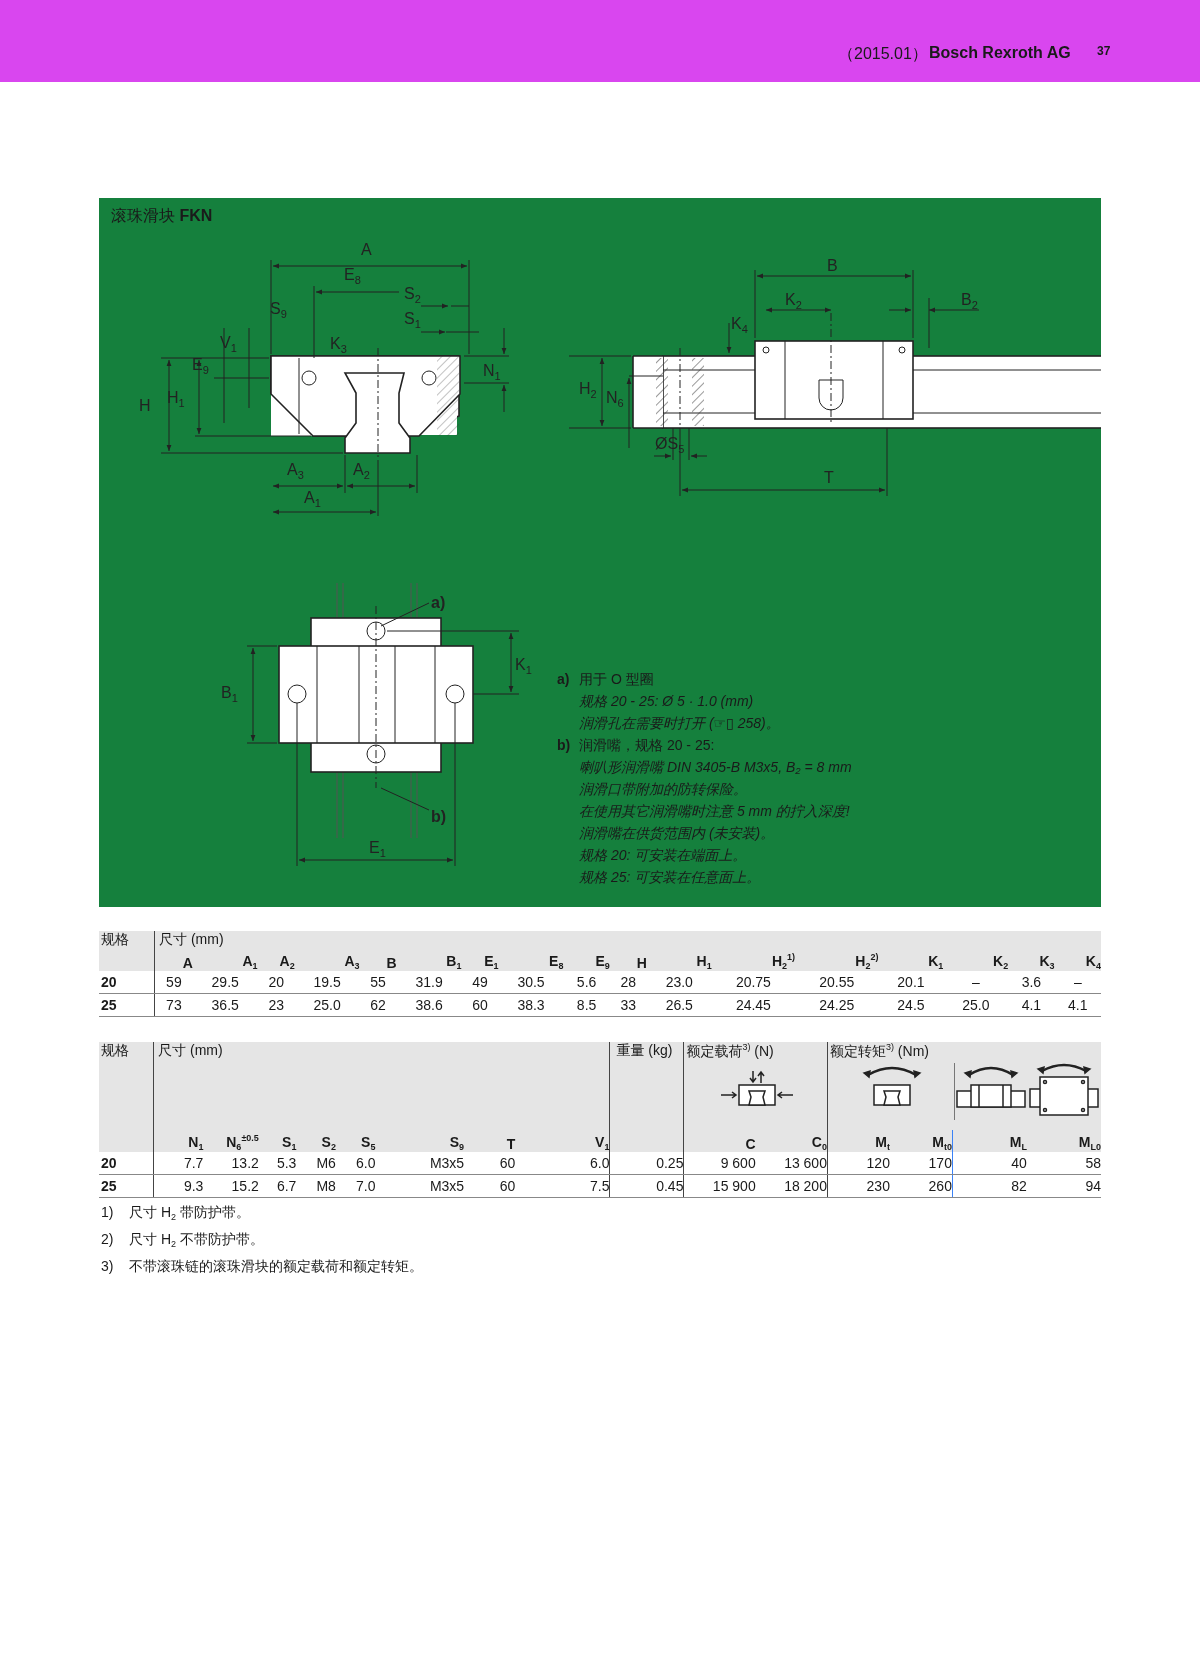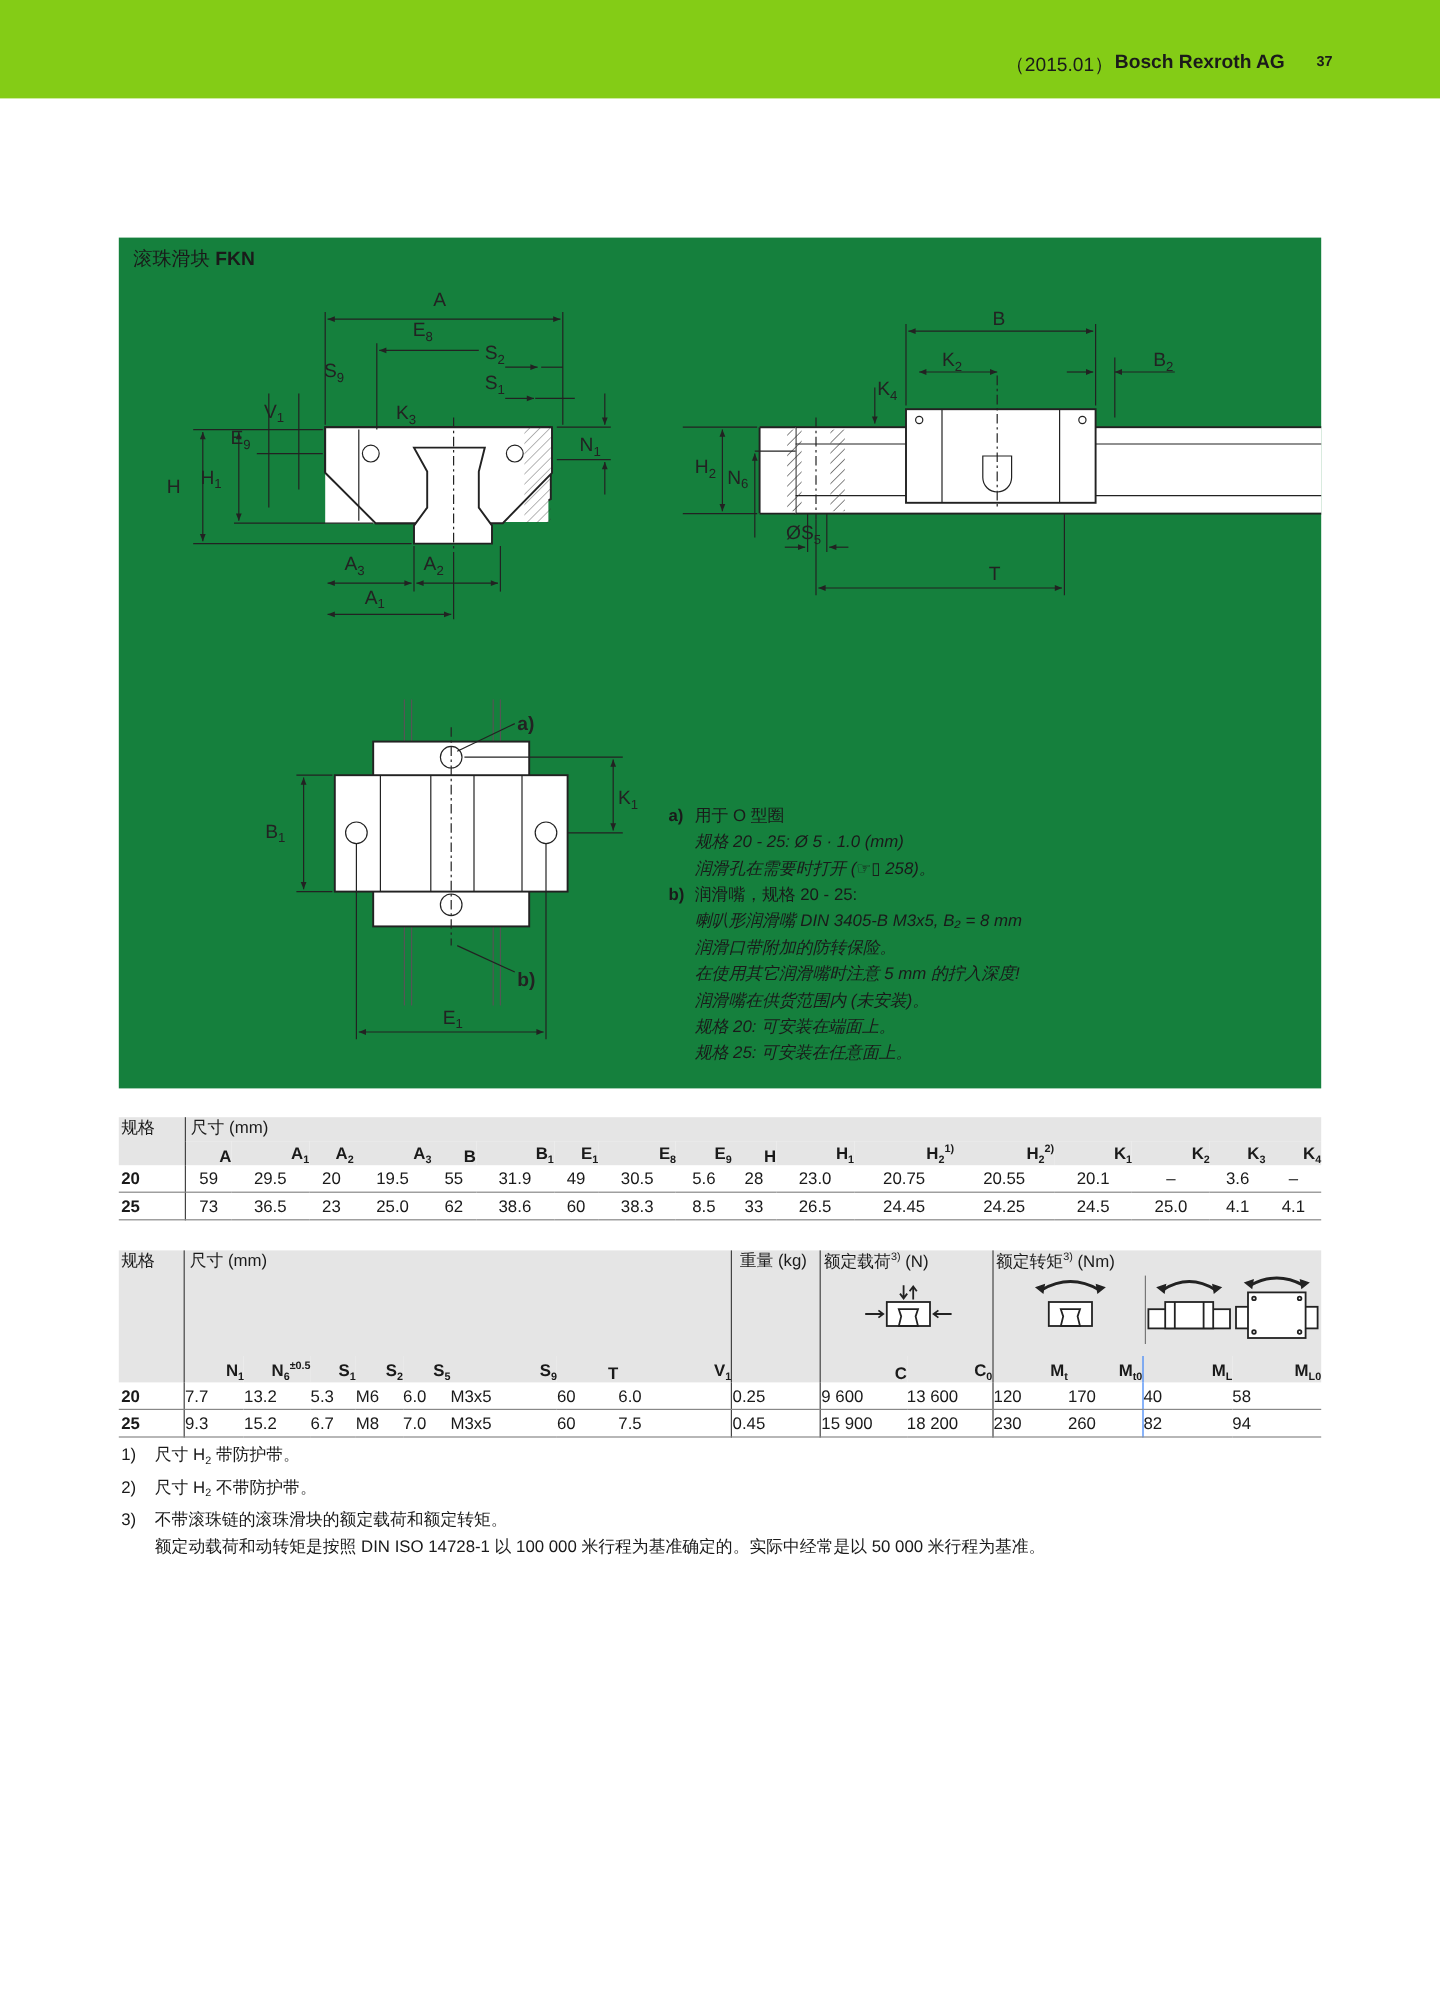--- a/index.html
+++ b/index.html
@@ -1,17 +1,17 @@
 <!DOCTYPE html>
 <html><head>
 <meta charset="utf-8">
 <style>
   html, body { margin:0; padding:0; }
   body { width:1200px; height:1658px; background:#ffffff; position:relative; font-family:"Liberation Sans", "DejaVu Sans", sans-serif; color:#1a1a1a; overflow:hidden; }
-  .hdr { position:absolute; left:0; top:0; width:1200px; height:82px; background:#84cc16; }
+  .hdr { position:absolute; left:0; top:0; width:1200px; height:82px; background:#d946ef; }
   .hdr .edition { position:absolute; left:838px; top:44px; font-size:16px; }
   .hdr .company { position:absolute; left:929px; top:44px; font-size:16px; font-weight:bold; }
   .hdr .page { position:absolute; left:1097px; top:44px; font-size:12px; font-weight:bold; }
 
   .figbox { position:absolute; left:99px; top:198px; width:1002px; height:709px; background:#15803d; }
   .figbox .title { position:absolute; left:12px; top:8px; font-size:16px; }
   .figbox .title b { font-weight:bold; }
   .figbox svg { position:absolute; left:0; top:0; }
   .notes { position:absolute; left:458px; top:470px; font-size:14px; line-height:22px; }
   .notes .row { display:flex; }
@@ -23,21 +23,21 @@
   .t1 { left:99px; top:931px; width:1002px; }
   .t1 .h1row td { background:#e5e5e5; height:20px; vertical-align:top; }
   .t1 .h2row td { background:#e5e5e5; height:20px; font-weight:bold; text-align:right; vertical-align:bottom; }
   .t1 .drow td { height:22px; text-align:center; border-bottom:1.5px solid #888; }
   .t1 td.sz { text-align:left; font-weight:bold; width:53px; border-right:1.5px solid #444; padding-left:2px; }
   .t1 td.dimh { text-align:left; padding-left:4px; }
 
   .t2 { left:99px; top:1042px; width:1002px; }
   .t2 .hr td { background:#e5e5e5; vertical-align:top; }
   .t2 .hlab td { background:#e5e5e5; height:22px; font-weight:bold; text-align:right; vertical-align:bottom; }
-  .t2 .drow td { height:22px; border-bottom:1.5px solid #888; }
+  .t2 .drow td { height:22px; text-align:right; border-bottom:1.5px solid #888; }
   .t2 td.sz { text-align:left; font-weight:bold; width:53px; border-right:1.5px solid #444; padding-left:2px; }
   .t2 td.vr { border-right:1.5px solid #444; }
   .t2 td.vrl { border-right:1px solid #3b82f6; }
   sub { font-size:9px; vertical-align:-3px; }
   sup { font-size:9px; vertical-align:6px; }
 
   .foot { position:absolute; left:101px; top:1201px; font-size:14px; line-height:22px; }
   .foot .row { display:flex; }
   .foot .n { width:28px; }
   .foot .ind { padding-left:28px; }
@@ -428,14 +428,13 @@
     <span><span>尺寸 H</span><sub>2</sub><span> 带防护带。</span></span>
   </div>
   <div class="row">
     <span class="n">2)</span>
     <span><span>尺寸 H</span><sub>2</sub><span> 不带防护带。</span></span>
   </div>
   <div class="row">
     <span class="n">3)</span>
     <span>不带滚珠链的滚珠滑块的额定载荷和额定转矩。</span>
   </div>
-  <div class="ind">额定动载荷和动转矩是按照 DIN ISO 14728-1 以 100 000 米行程为基准确定的。实际中经常是以 50 000 米行程为基准。</div>
 </div>
 
 </body></html>

